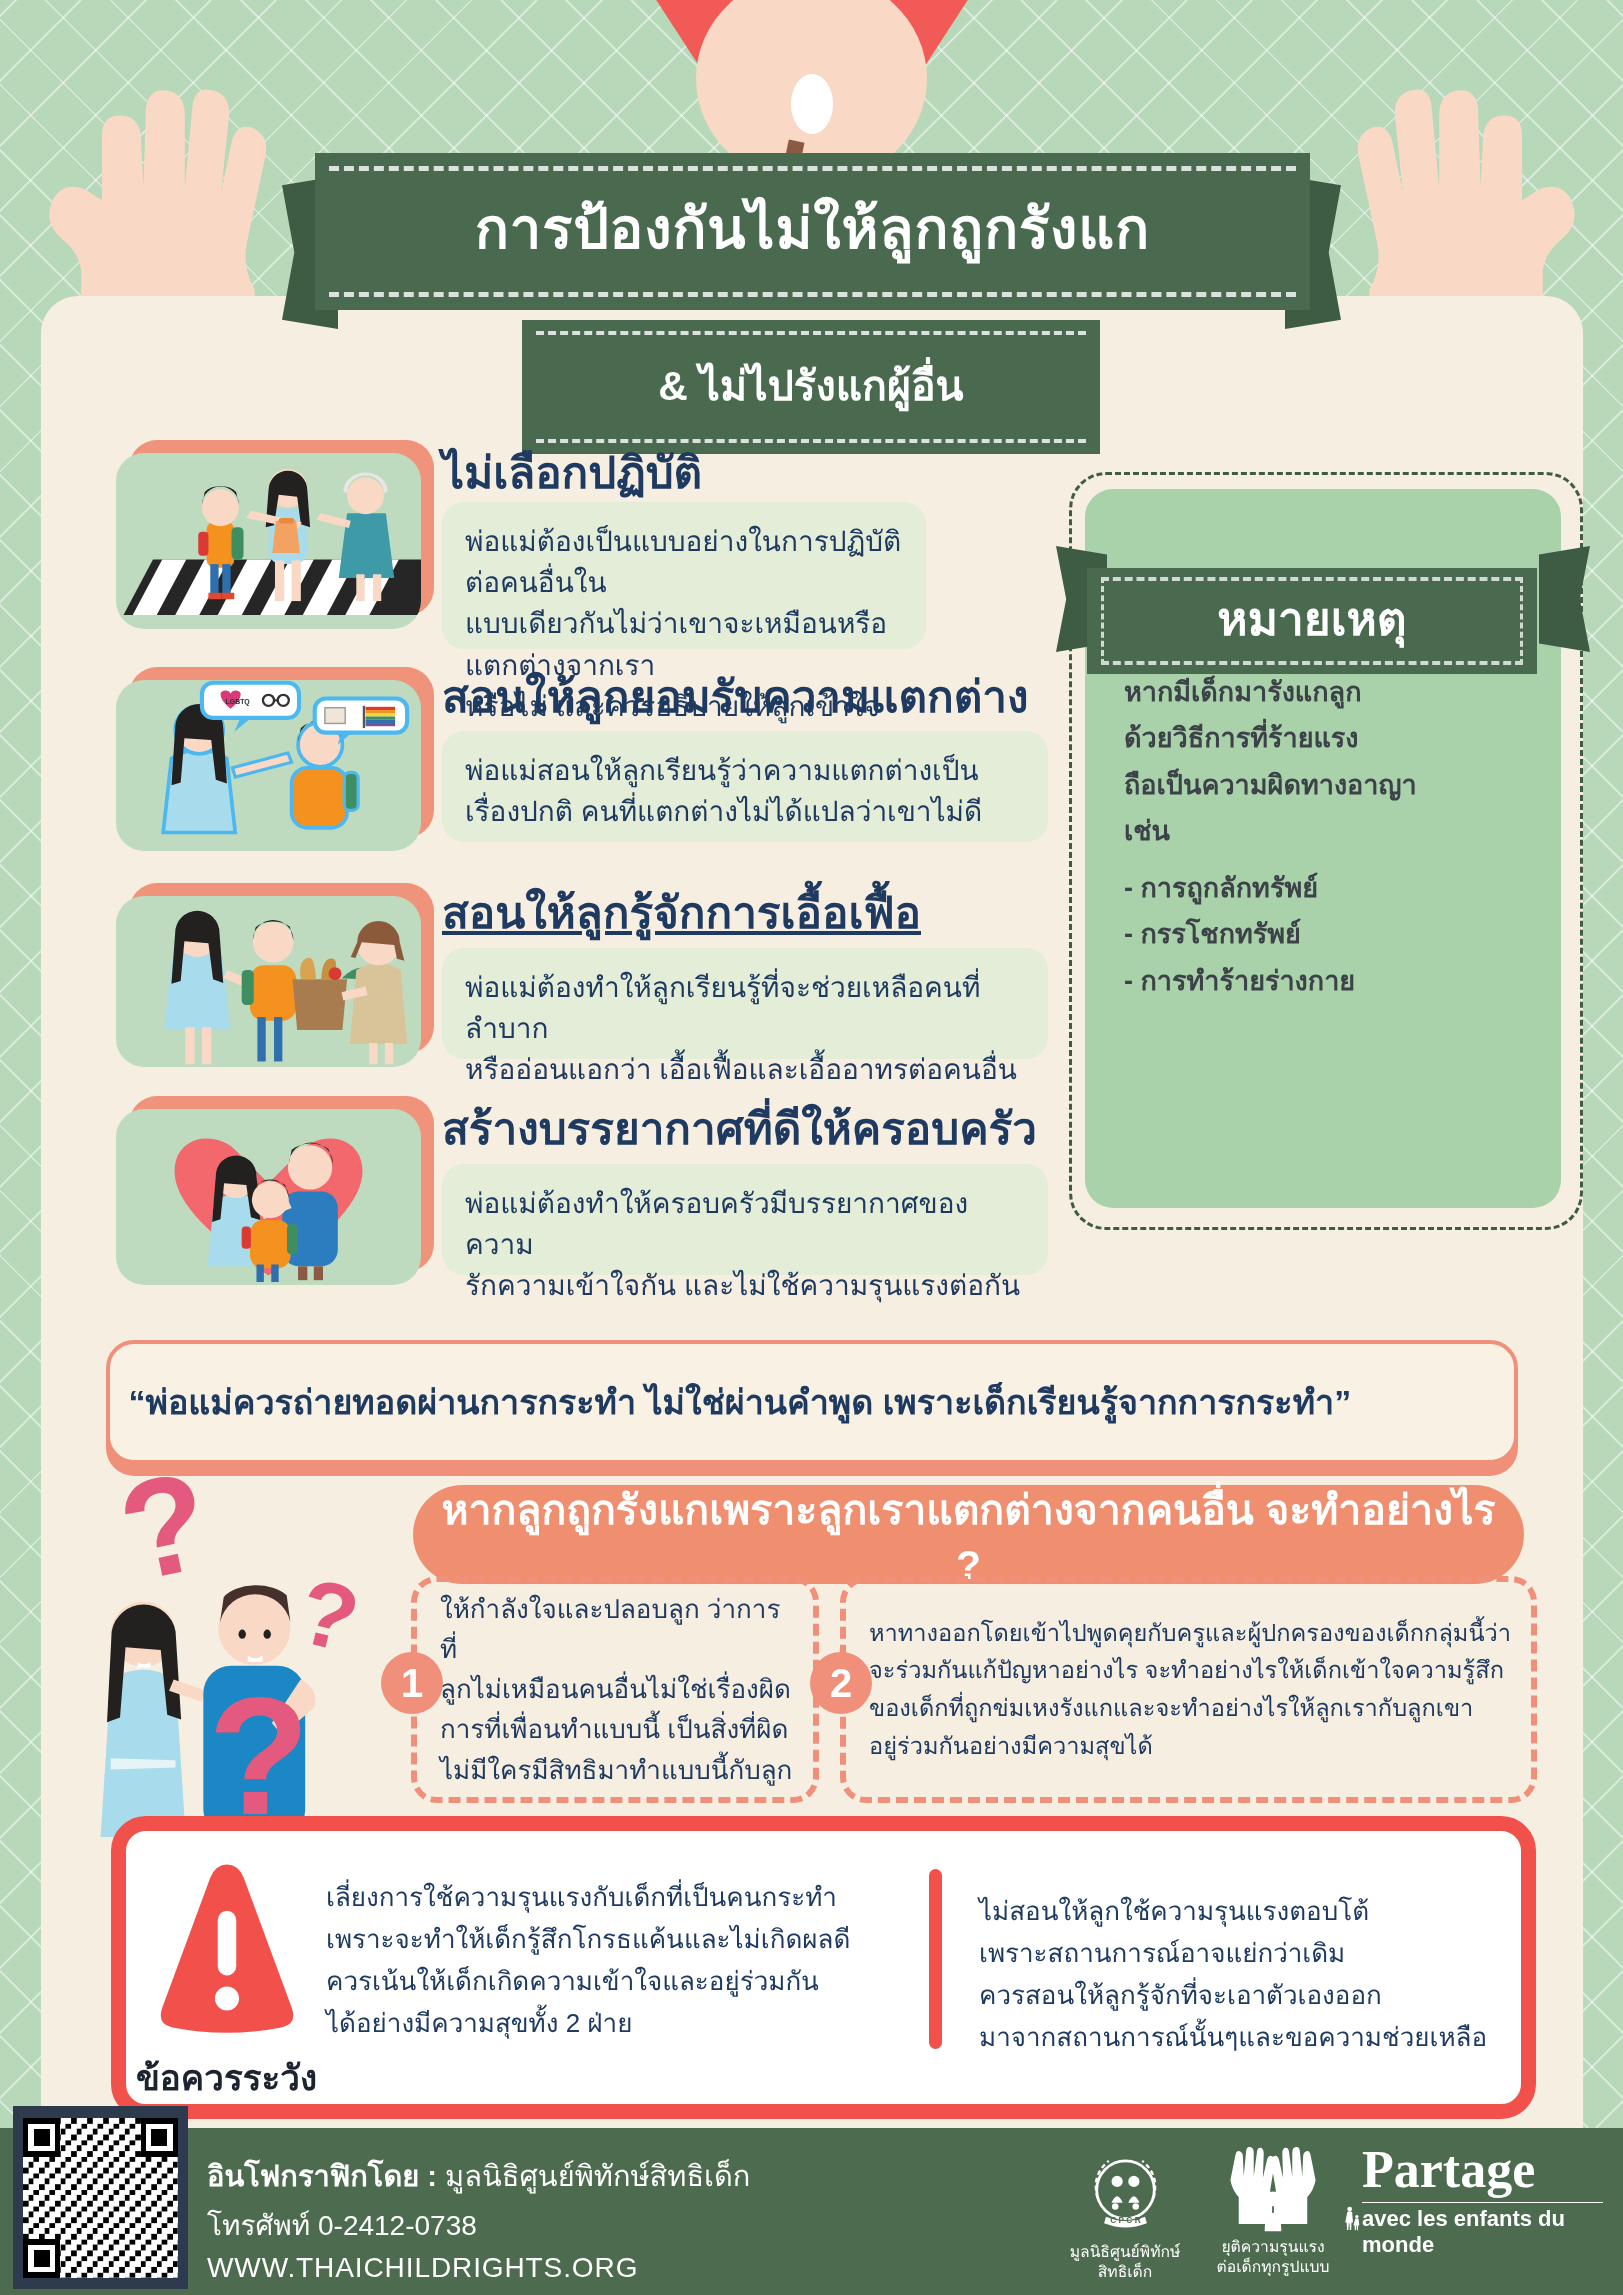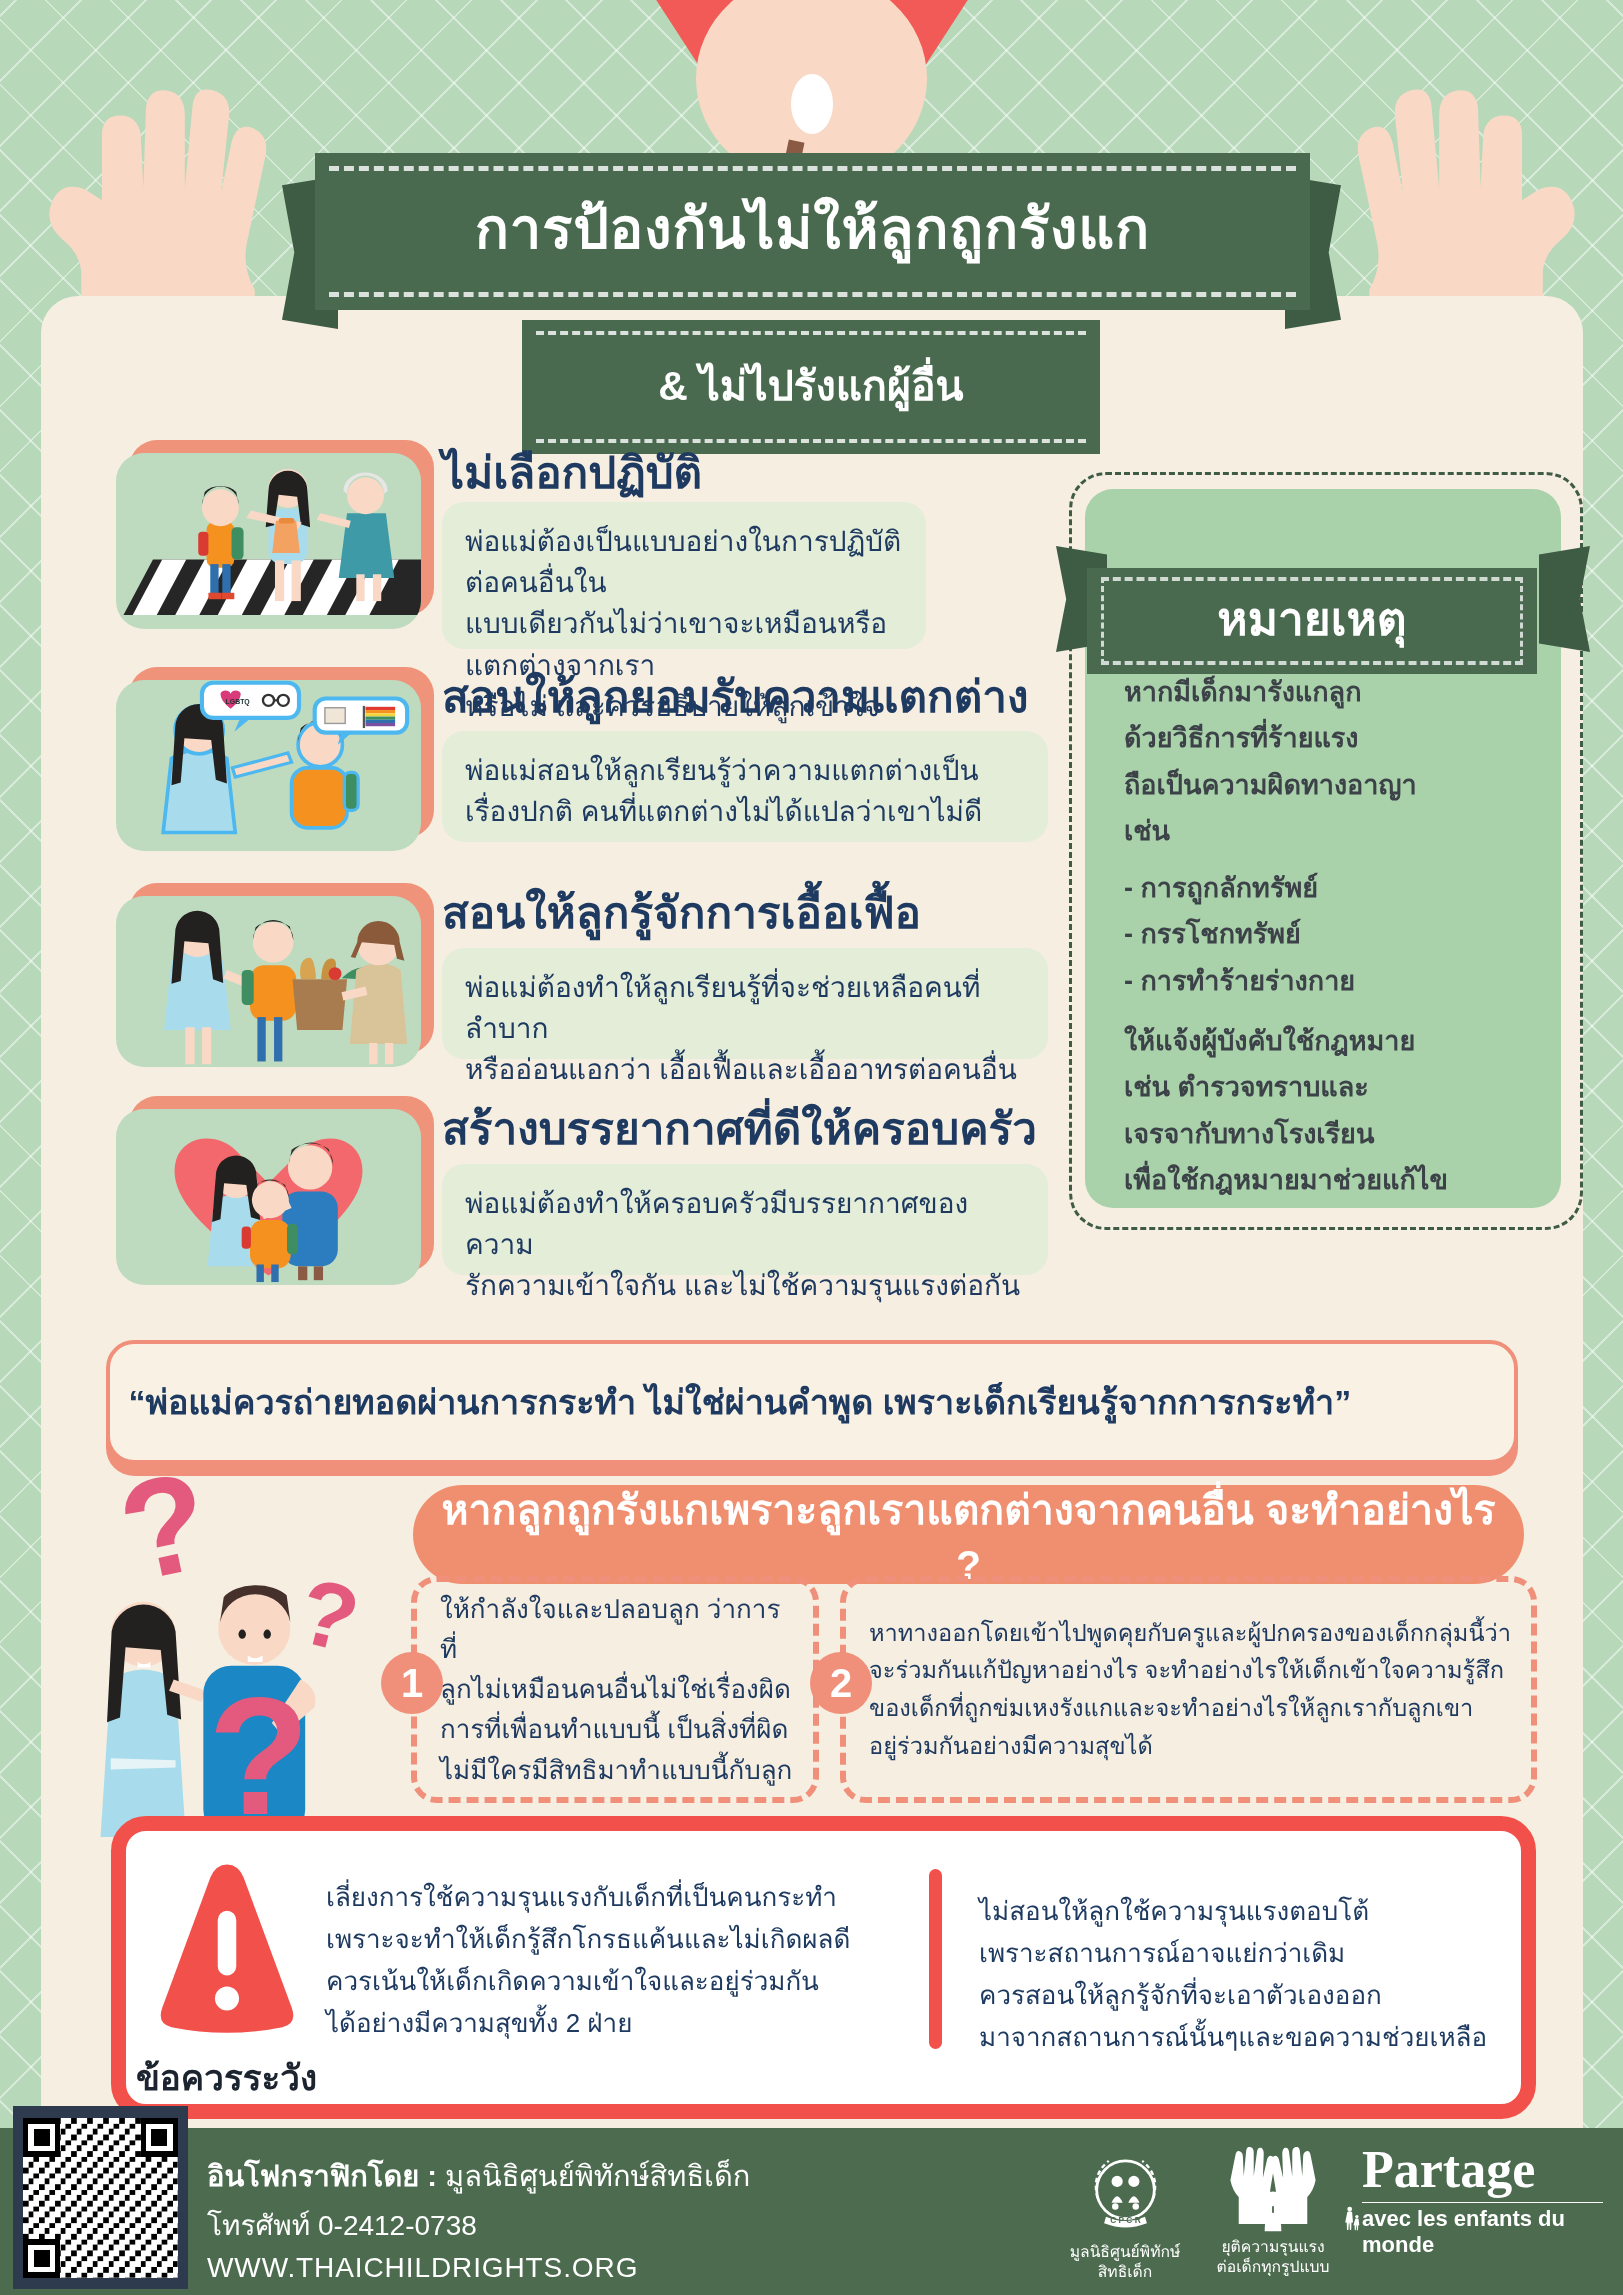--- a/index.html
+++ b/index.html
@@ -265,21 +265,21 @@
       <g>
         <path d="M520,160 q50,-30 96,0 l14,160 -124,0 z" fill="#d9c49a"></path>
         <rect x="548" y="318" width="18" height="46" fill="#f9d9c6"></rect>
           <rect x="582" y="318" width="18" height="46" fill="#f9d9c6"></rect>
         <circle cx="568" cy="104" r="46" fill="#f9d9c6"></circle>
         <path d="M522,100 a46,46 0 0 1 92,0 l10,40 -16,-4 -6,-30 -70,-6 -14,34 -10,-2 z" fill="#8a5a3b"></path>
         <path d="M540,196 l-52,12 4,18 52,-12 z" fill="#f9d9c6"></path>
       </g>
     </svg>
   </div>
-  <div class="sec-heading" style="left:442px;top:877px;">สอนให้ลูกรู้จักการเอื้อเฟื้อ</div>
+  <div class="sec-heading" style="left:442px;top:877px;text-decoration:underline;">สอนให้ลูกรู้จักการเอื้อเฟื้อ</div>
   <div class="body-box pre" style="left:442px;top:948px;width:606px;height:111px;">พ่อแม่ต้องทำให้ลูกเรียนรู้ที่จะช่วยเหลือคนที่ลำบาก
 หรืออ่อนแอกว่า  เอื้อเฟื้อและเอื้ออาทรต่อคนอื่น</div>
 
   <div class="illus-shadow" style="left:129px;top:1096px;width:305px;height:176px;"></div>
   <div class="illus-card" style="left:116px;top:1109px;width:305px;height:176px;">
     <svg width="305" height="176" viewBox="0 0 660 380">
       <path d="M330,360 C180,260 110,180 130,110 C146,56 220,48 262,92 L330,160 L398,92 C440,48 514,56 530,110 C550,180 480,260 330,360 Z" fill="#f2686c"></path>
       <g>
         <path d="M212,200 q48,-32 96,0 l14,140 -124,0 z" fill="#a8dcec"></path>
         <circle cx="260" cy="148" r="44" fill="#f9d9c6"></circle>
@@ -316,24 +316,20 @@
     <div class="banner-inner"></div>
     <div class="note-title">หมายเหตุ</div>
   </div>
   <div class="note-text pre">หากมีเด็กมารังแกลูก
 ด้วยวิธีการที่ร้ายแรง
 ถือเป็นความผิดทางอาญา
 เช่น</div>
   <div class="note-bullets pre">-  การถูกลักทรัพย์
 -  กรรโชกทรัพย์
 -  การทำร้ายร่างกาย</div>
-  <div class="note-outro pre">ให้แจ้งผู้บังคับใช้กฎหมาย
-เช่น  ตำรวจทราบและ
-เจรจากับทางโรงเรียน
-เพื่อใช้กฎหมายมาช่วยแก้ไข</div>
 
   <div class="quote-box">
     <div class="quote-text">“พ่อแม่ควรถ่ายทอดผ่านการกระทำ ไม่ใช่ผ่านคำพูด เพราะเด็กเรียนรู้จากการกระทำ”</div>
   </div>
 
   <div class="q-banner">
     <div class="q-text">หากลูกถูกรังแกเพราะลูกเราแตกต่างจากคนอื่น จะทำอย่างไร ?</div>
   </div>
 
   <svg class="abs" style="left:69px;top:1462px;" width="352" height="375" viewBox="0 0 760 810">

